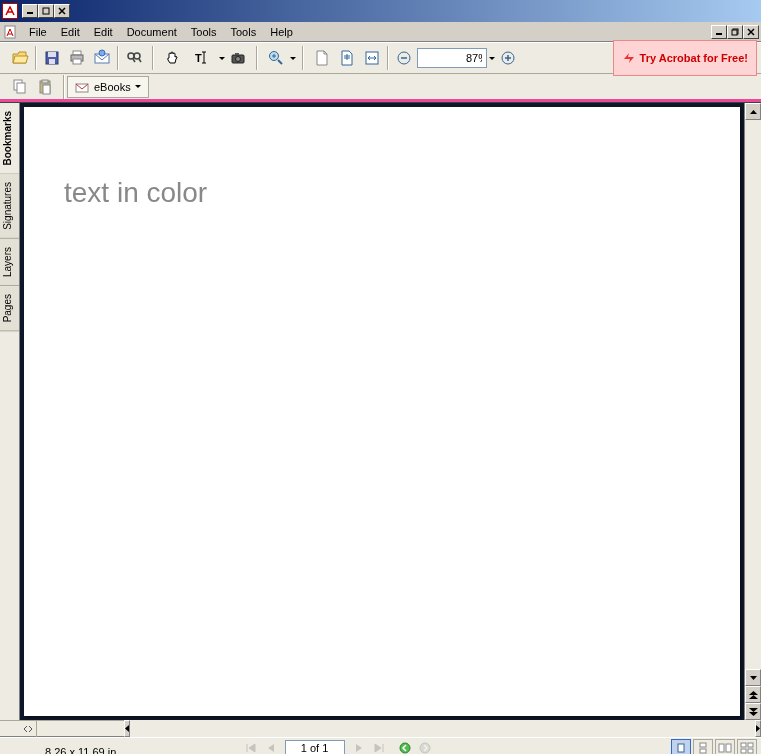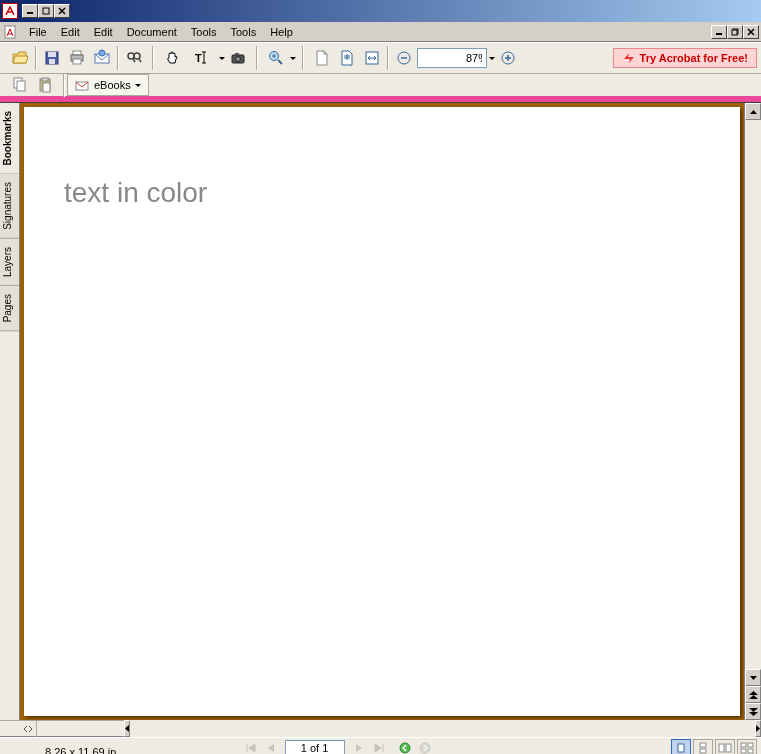--- a/index.html
+++ b/index.html
@@ -23,37 +23,37 @@
 .toolbar { height: 32px; background: #eeece2; display: flex; align-items: center; padding: 2px 4px; border-top: 1px solid #fff; border-bottom: 1px solid #aca899; position: relative; }
 .toolbar-group { display: flex; align-items: center; gap: 1px; padding: 0 4px; }
 .tool-sep { width: 2px; height: 24px; border-left: 1px solid #aca899; border-right: 1px solid #fff; margin: 0 2px; }
 .tool-btn { width: 24px; height: 24px; display: flex; align-items: center; justify-content: center; cursor: pointer; border: 1px solid transparent; }
 .tool-btn.wide { width: 32px; }
 .tool-btn svg { width: 18px; height: 18px; }
 .dropdown-arrow { width: 7px; height: 24px; display: flex; align-items: center; justify-content: center; cursor: pointer; }
 .dropdown-arrow::after { content: ''; border-left: 3px solid transparent; border-right: 3px solid transparent; border-top: 3px solid #000; }
 .zoom-combo { width: 70px; height: 20px; border: 1px solid #7f9db9; background: #fff; display: flex; align-items: center; padding: 0 4px; }
 .zoom-combo input { border: none; width: 100%; outline: none; font-size: 11px; padding-left: 44px; }
-.promo { margin-left: auto; height: 20px; background: #ffd4d4; border: 1px solid #e88; display: flex; align-items: center; padding: 0 8px; color: #c00; font-weight: bold; cursor: pointer; }
+.promo { margin-left: auto; height: 36px; background: #ffd4d4; border: 1px solid #e88; display: flex; align-items: center; padding: 0 8px; color: #c00; font-weight: bold; cursor: pointer; }
 .promo svg { width: 14px; height: 14px; margin-right: 4px; }
 
 
-.toolbar2 { height: 28px; background: #eeece2; display: flex; align-items: center; padding: 2px 4px; border-bottom: 6px solid #ec4899; }
+.toolbar2 { height: 28px; background: #eeece2; display: flex; align-items: center; padding: 2px 4px; border-bottom: 3px solid #ec4899; }
 .ebooks-btn { height: 22px; padding: 0 6px; display: flex; align-items: center; cursor: pointer; border: 1px solid #aca899; background: #f7f6ee; }
 .ebooks-btn svg { width: 16px; height: 16px; margin-right: 4px; }
 .ebooks-btn .dropdown-arrow { margin-left: 4px; }
 
 
 .main { display: flex; height: 618px; background: #7a7a7a; border-top: 1px solid #404040; }
 .side-tabs { width: 20px; background: #eeece2; display: flex; flex-direction: column; border-right: 1px solid #808080; }
 .side-tab { writing-mode: vertical-rl; transform: rotate(180deg); padding: 8px 2px; text-align: center; cursor: pointer; border-top: 1px solid #aca899; font-size: 10px; background: #e3e1d5; }
 .side-tab.active { font-weight: bold; background: #eeece2; }
 
 .doc-area { flex: 1; display: flex; position: relative; }
-.doc-scroll { flex: 1; background: #a16207; padding: 4px; overflow: hidden; position: relative; }
+.doc-scroll { flex: 1; background: #0f172a; padding: 4px; overflow: hidden; position: relative; }
 .page { background: #fff; width: 100%; height: 100%; box-shadow: 2px 2px 4px rgba(0,0,0,0.5); padding: 70px 40px; }
 .page-text { font-size: 28px; color: #888; font-family: Arial; }
 .vscroll { width: 17px; background: #eeece2; border-left: 1px solid #808080; display: flex; flex-direction: column; }
 .scroll-btn { height: 17px; background: #d4d0c8; border: 1px solid #fff; border-right-color: #808080; border-bottom-color: #808080; display: flex; align-items: center; justify-content: center; cursor: pointer; }
 .scroll-track { flex: 1; background: #eeece2; }
 
 
 .dim-bar { height: 17px; background: #eeece2; display: flex; align-items: center; border-top: 1px solid #aca899; border-bottom: 1px solid #808080; }
 .dim-bar .resize-handle { width: 17px; height: 17px; cursor: ew-resize; display: flex; align-items: center; justify-content: center; border-right: 1px solid #aca899; }
 .dim-text { padding: 0 8px; margin-top: 47px; }

